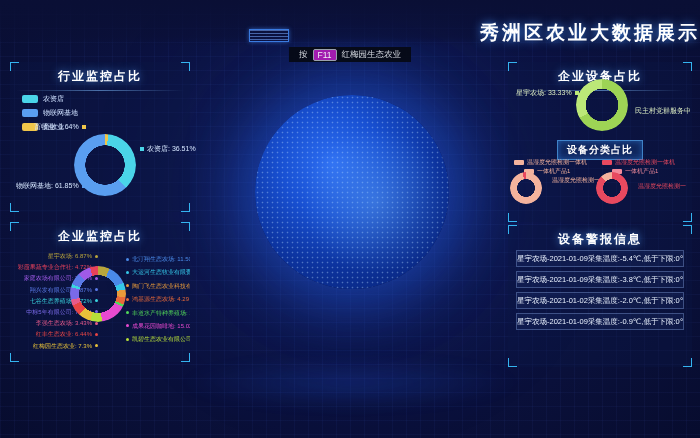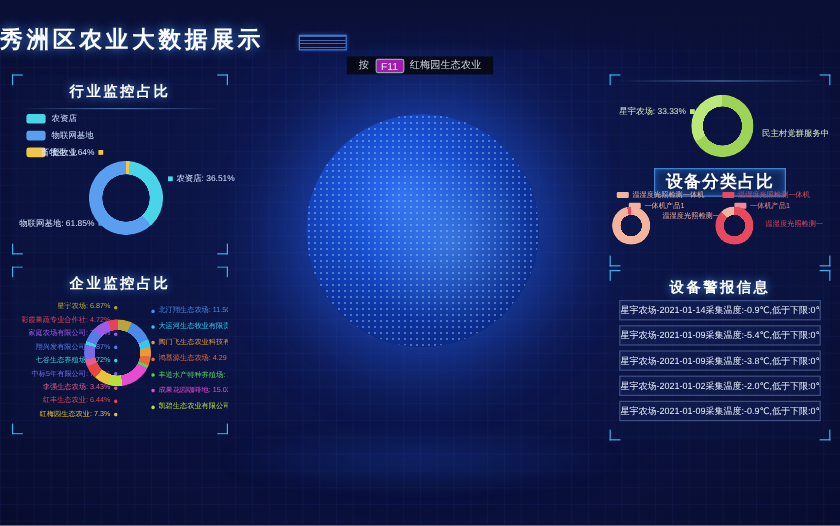--- a/index.html
+++ b/index.html
@@ -11,21 +11,21 @@
   
   body::before{
     content:'';position:absolute;inset:0;pointer-events:none;
     background-image:linear-gradient(rgba(90,130,255,0.05) 1px,transparent 1px),
                      linear-gradient(90deg,rgba(90,130,255,0.05) 1px,transparent 1px);
     background-size:14px 14px;
   }
   
   .header{position:absolute;top:0;left:0;right:0;height:46px;
     background:linear-gradient(180deg,#0a0f35 0%,rgba(10,15,53,0.55) 80%,rgba(10,15,53,0) 100%);}
-  .main-title{position:absolute;top:20px;left:0;right:0;text-align:left;
+  .main-title{position:absolute;top:20px;left:0;right:0;text-align:right;
     color:#fff;font-size:19px;font-weight:bold;letter-spacing:3px;
     text-shadow:0 0 10px rgba(70,150,255,0.9);}
   .logo-badge{position:absolute;left:249px;top:29px;width:38px;height:11px;
     border:1px solid #3a7ae0;box-shadow:0 0 4px rgba(58,122,224,0.7);
     background:repeating-linear-gradient(180deg,rgba(120,170,255,0.55) 0 1px,transparent 1px 3px);}
   .hint-bar{position:absolute;top:47px;left:50%;transform:translateX(-50%);
     display:flex;align-items:center;gap:5px;height:15px;padding:0 10px;
     background:rgba(6,9,18,0.9);color:#d5d9e0;font-size:8.5px;white-space:nowrap;}
   .kbd{display:inline-block;border:1px solid #9aa2ad;background:#a21caf;color:#f0f2f5;
     font-size:8.5px;line-height:10px;padding:0 4px;border-radius:2px;}
@@ -74,21 +74,21 @@
   .donut-equipment{position:absolute;left:68px;top:17px;width:52px;height:52px;
     -webkit-mask:radial-gradient(closest-side,transparent 62%,#000 63%);
             mask:radial-gradient(closest-side,transparent 62%,#000 63%);
     filter:drop-shadow(0 0 6px rgba(160,220,90,0.55));}
   .eq-left{left:8px;top:26px;}
   .eq-right{left:124px;top:44px;width:58px;overflow:hidden;}
   
   .dev-section{position:absolute;left:0;top:76px;width:184px;height:84px;}
   .dev-title-box{position:absolute;left:50%;transform:translateX(-50%);top:2px;
     border:1px solid rgba(90,180,255,0.65);background:rgba(25,70,140,0.4);
-    font-size:14px;font-weight:bold;color:#fff;padding:2px 9px;letter-spacing:1px;white-space:nowrap;
+    font-size:10px;font-weight:bold;color:#fff;padding:2px 9px;letter-spacing:1px;white-space:nowrap;
     box-shadow:0 0 6px rgba(50,140,240,0.5) inset;}
   .mini{position:absolute;top:18px;width:92px;height:64px;}
   #mini-0{left:0;} #mini-1{left:88px;width:96px;}
   .mini-leg-row{position:absolute;display:flex;align-items:center;gap:3px;font-size:6px;white-space:nowrap;}
   .mini-leg-row .sw{width:10px;height:5px;border-radius:1px;display:inline-block;}
   .mlr-0{left:6px;top:2px;} .mlr-1{left:16px;top:11px;}
   .mini-donut{position:absolute;left:2px;top:16px;width:32px;height:32px;
     -webkit-mask:radial-gradient(closest-side,transparent 55%,#000 56%);
             mask:radial-gradient(closest-side,transparent 55%,#000 56%);}
   #mini-1 .mini-donut{left:0;}
@@ -259,20 +259,21 @@
       </div>
     </div>
 </div>
 
 <div class="panel" id="right-top-group">
   <i class="corner c-tl"></i>
     <i class="corner c-tr"></i>
     <i class="corner c-bl"></i>
     <i class="corner c-br"></i>
   <div class="eq-section">
+    <div class="panel-title">企业设备占比</div>
     <div class="divider"></div>
     <div class="donut donut-equipment" style="background: conic-gradient(rgb(158, 212, 85) 0deg, rgb(158, 212, 85) 240.01deg, rgb(188, 232, 120) 240.01deg, rgb(188, 232, 120) 360deg);"></div>
     <div class="callout eq-left">
       <span style="color: rgb(220, 236, 194);">星宇农场: 33.33%</span>
         <span class="sq" style="background: rgb(188, 232, 120);"></span>
     </div>
     <div class="callout eq-right">
       <span class="sq" style="background: rgb(158, 212, 85);"></span>
         <span style="color: rgb(220, 236, 194);">民主村党群服务中心:</span>
     </div>
@@ -307,21 +308,20 @@
 </div>
 
 <div class="panel" id="alarm-panel">
   <i class="corner c-tl"></i>
     <i class="corner c-tr"></i>
     <i class="corner c-bl"></i>
     <i class="corner c-br"></i>
   <div class="panel-title">设备警报信息</div>
   <div class="alarm-list">
 
-      <div class="alarm-row">星宇农场-2021-01-14采集温度:-0.9℃,低于下限:0℃</div>
 
       <div class="alarm-row">星宇农场-2021-01-09采集温度:-5.4℃,低于下限:0℃</div>
 
 
       <div class="alarm-row">星宇农场-2021-01-09采集温度:-3.8℃,低于下限:0℃</div>
 
       <div class="alarm-row">星宇农场-2021-01-02采集温度:-2.0℃,低于下限:0℃</div>
 
       <div class="alarm-row">星宇农场-2021-01-09采集温度:-0.9℃,低于下限:0℃</div>
     </div>

